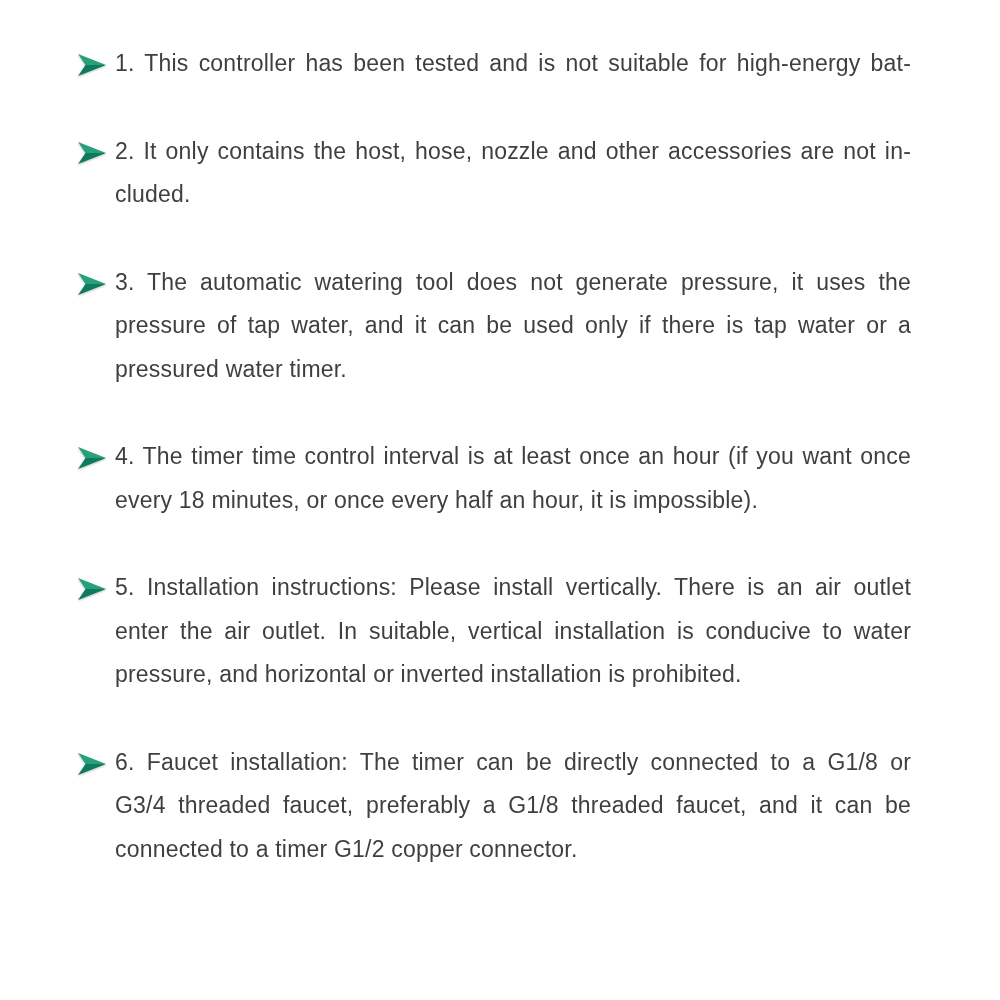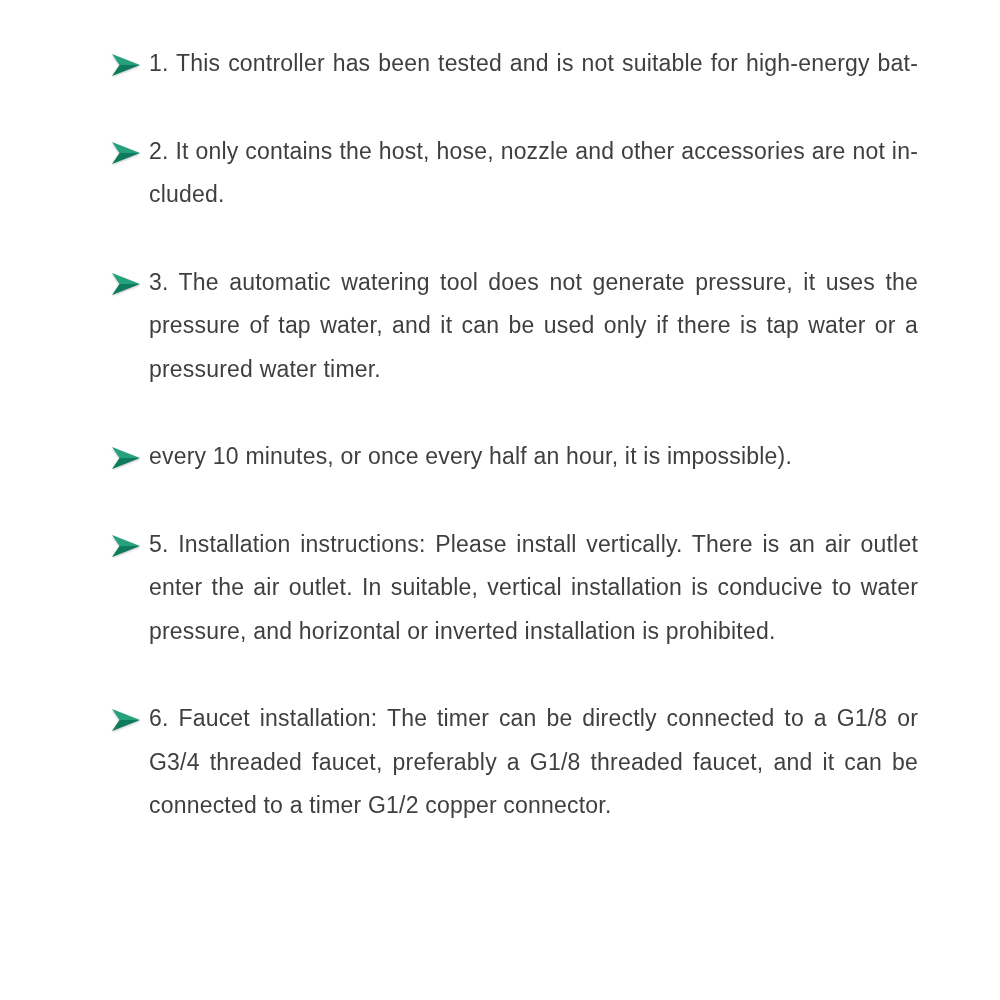--- a/index.html
+++ b/index.html
@@ -10,21 +10,21 @@
   body {
     width: 1000px;
     height: 1000px;
     font-family: "Liberation Sans", sans-serif;
     color: #3f3f3f;
     overflow: hidden;
   }
   .instruction-list {
     box-sizing: border-box;
     width: 1000px;
-    padding: 42px 82px 0 112px;
+    padding: 42px 82px 0 78px;
   }
   .item {
     display: flex;
     align-items: flex-start;
     margin-bottom: 44px;
   }
   .arrow-cell {
     flex: 0 0 37px;
     width: 37px;
     padding-top: 11px;
@@ -89,21 +89,22 @@
       </div>
     </div>
     <div class="item">
       <span class="arrow-cell">
         <svg width="28" height="24" viewBox="0 0 28 24">
           <polygon points="0,1 28,12 7.5,12" fill="#27a17c"></polygon>
           <polygon points="7.5,12 28,12 0,23" fill="#0e7a5e"></polygon>
         </svg>
       </span>
       <div class="item-text">
-        <div class="line last">every 10 minutes, or once every half an hour, it is impossible).</div>
+        <div class="line">4. The timer time control interval is at least once an hour (if you want once</div>
+        <div class="line last">every 18 minutes, or once every half an hour, it is impossible).</div>
       </div>
     </div>
     <div class="item">
       <span class="arrow-cell">
         <svg width="28" height="24" viewBox="0 0 28 24">
           <polygon points="0,1 28,12 7.5,12" fill="#27a17c"></polygon>
           <polygon points="7.5,12 28,12 0,23" fill="#0e7a5e"></polygon>
         </svg>
       </span>
       <div class="item-text">

